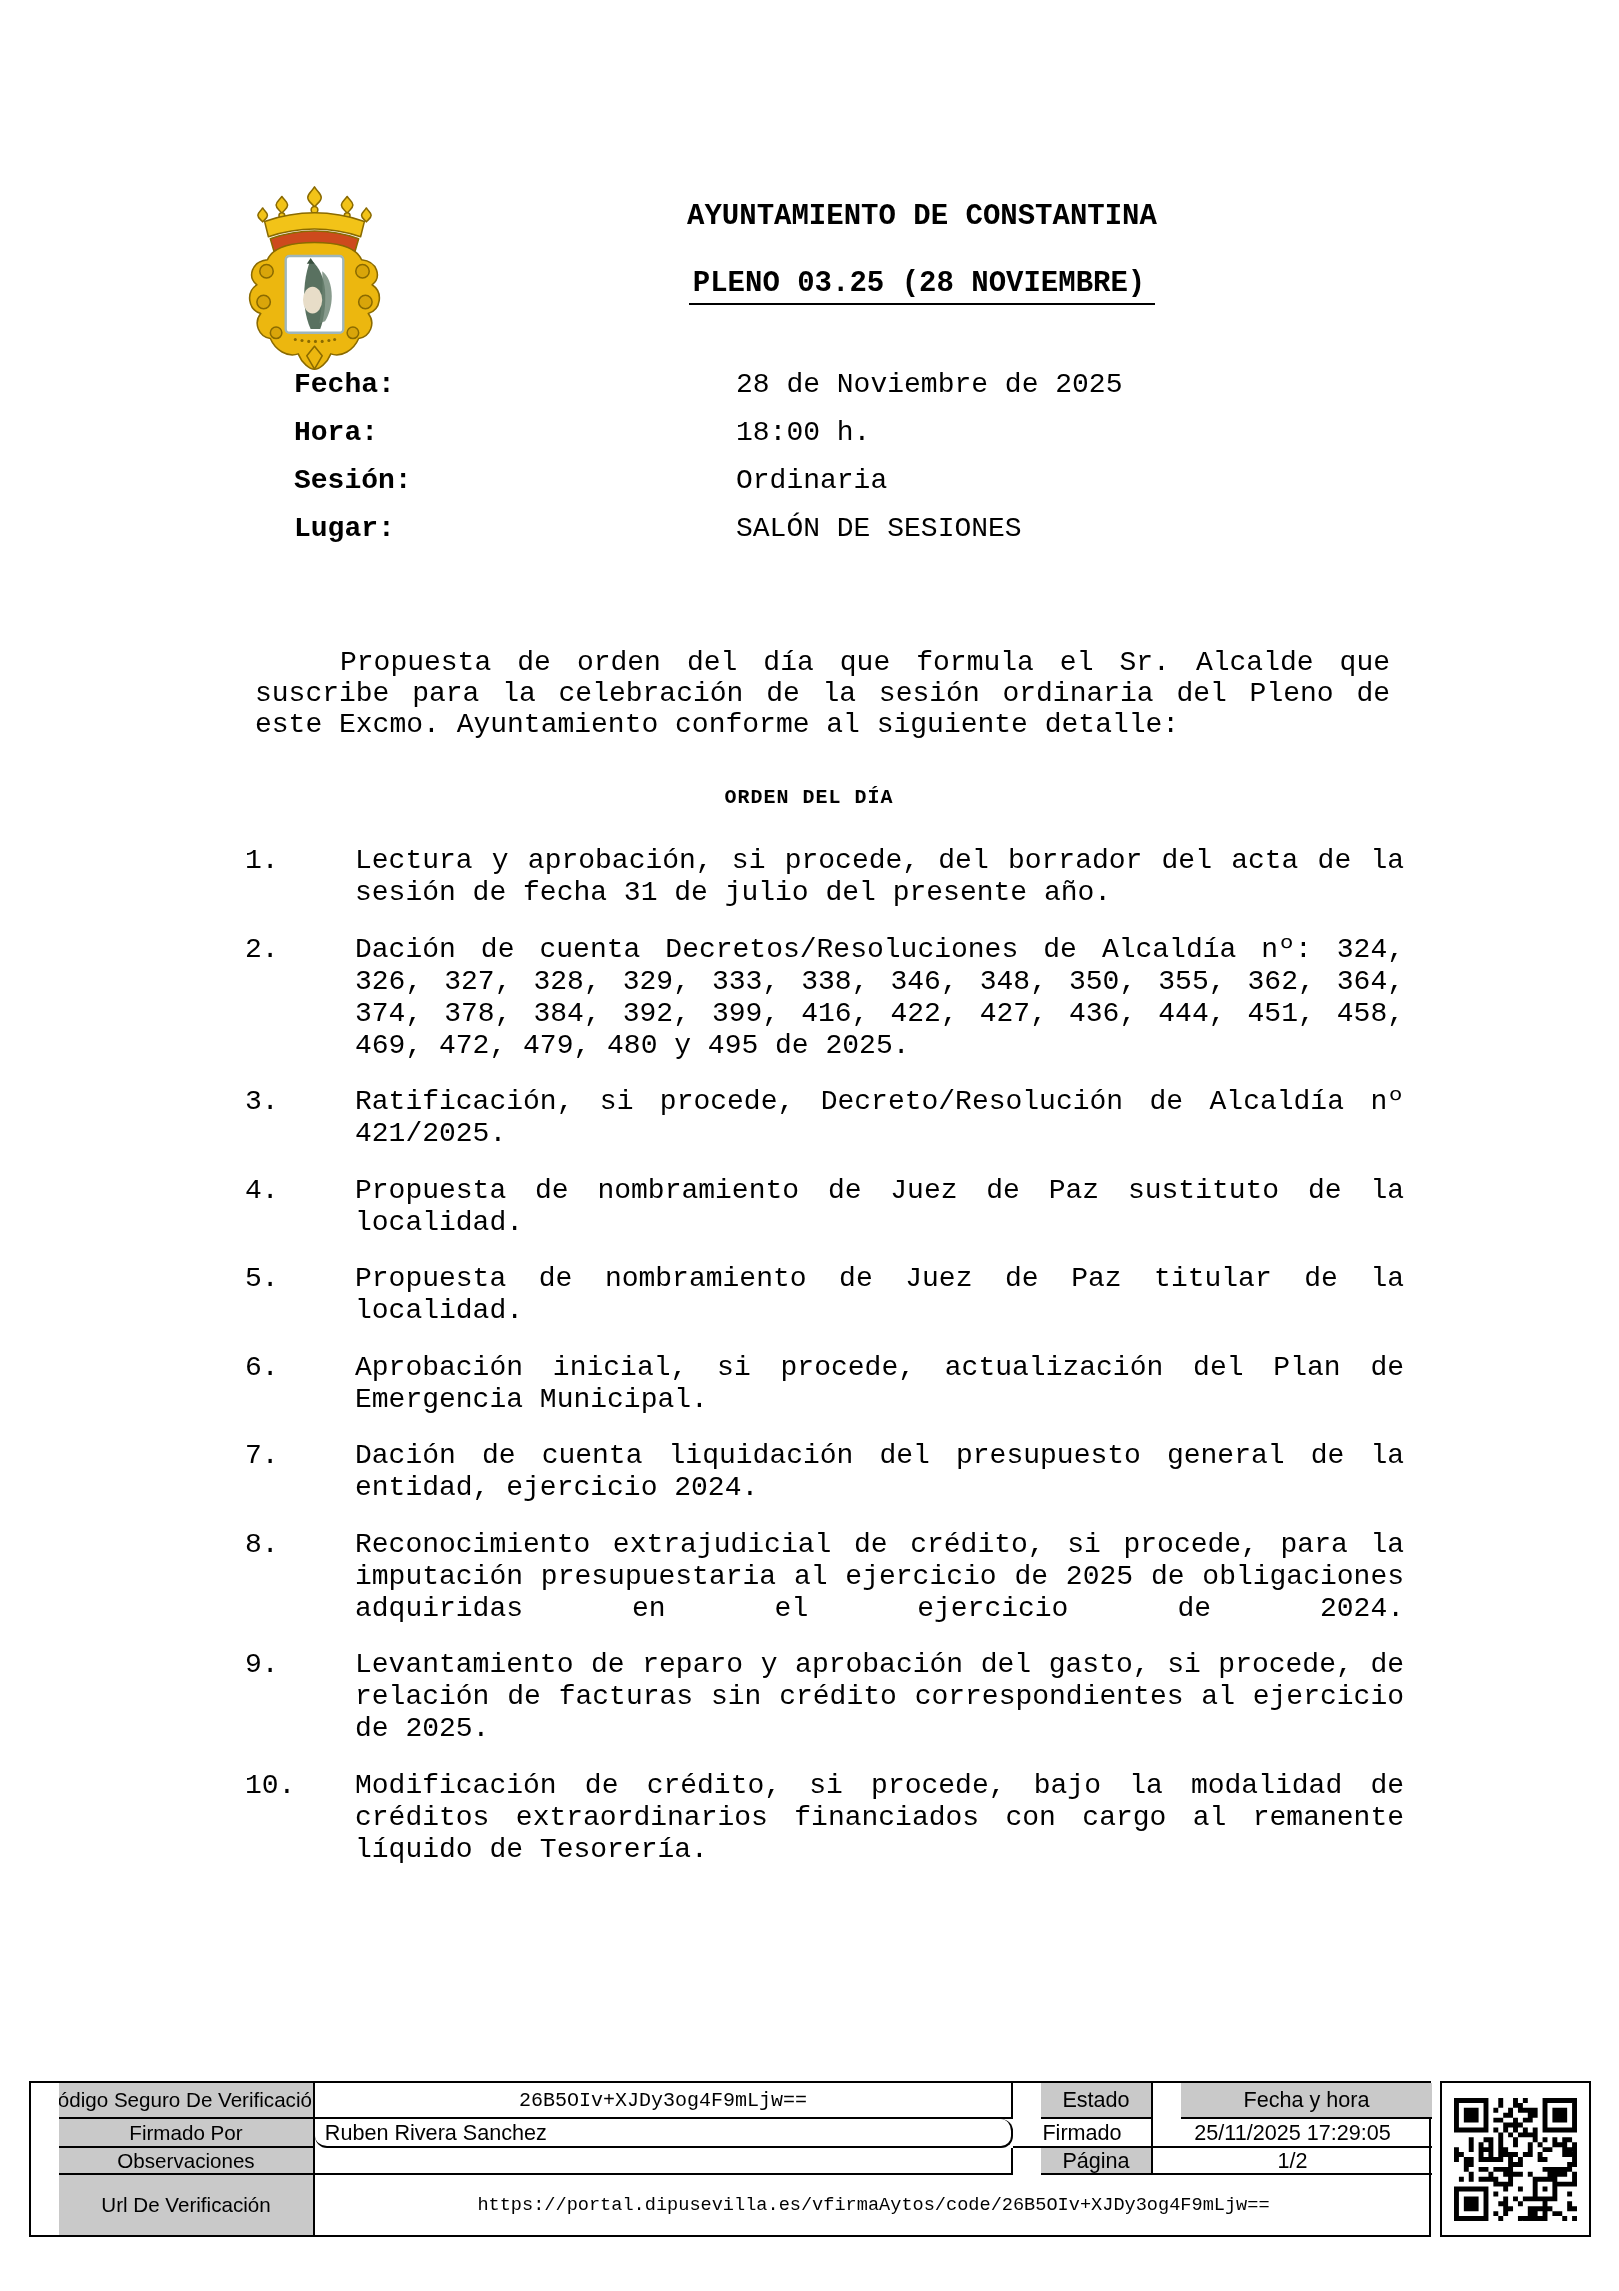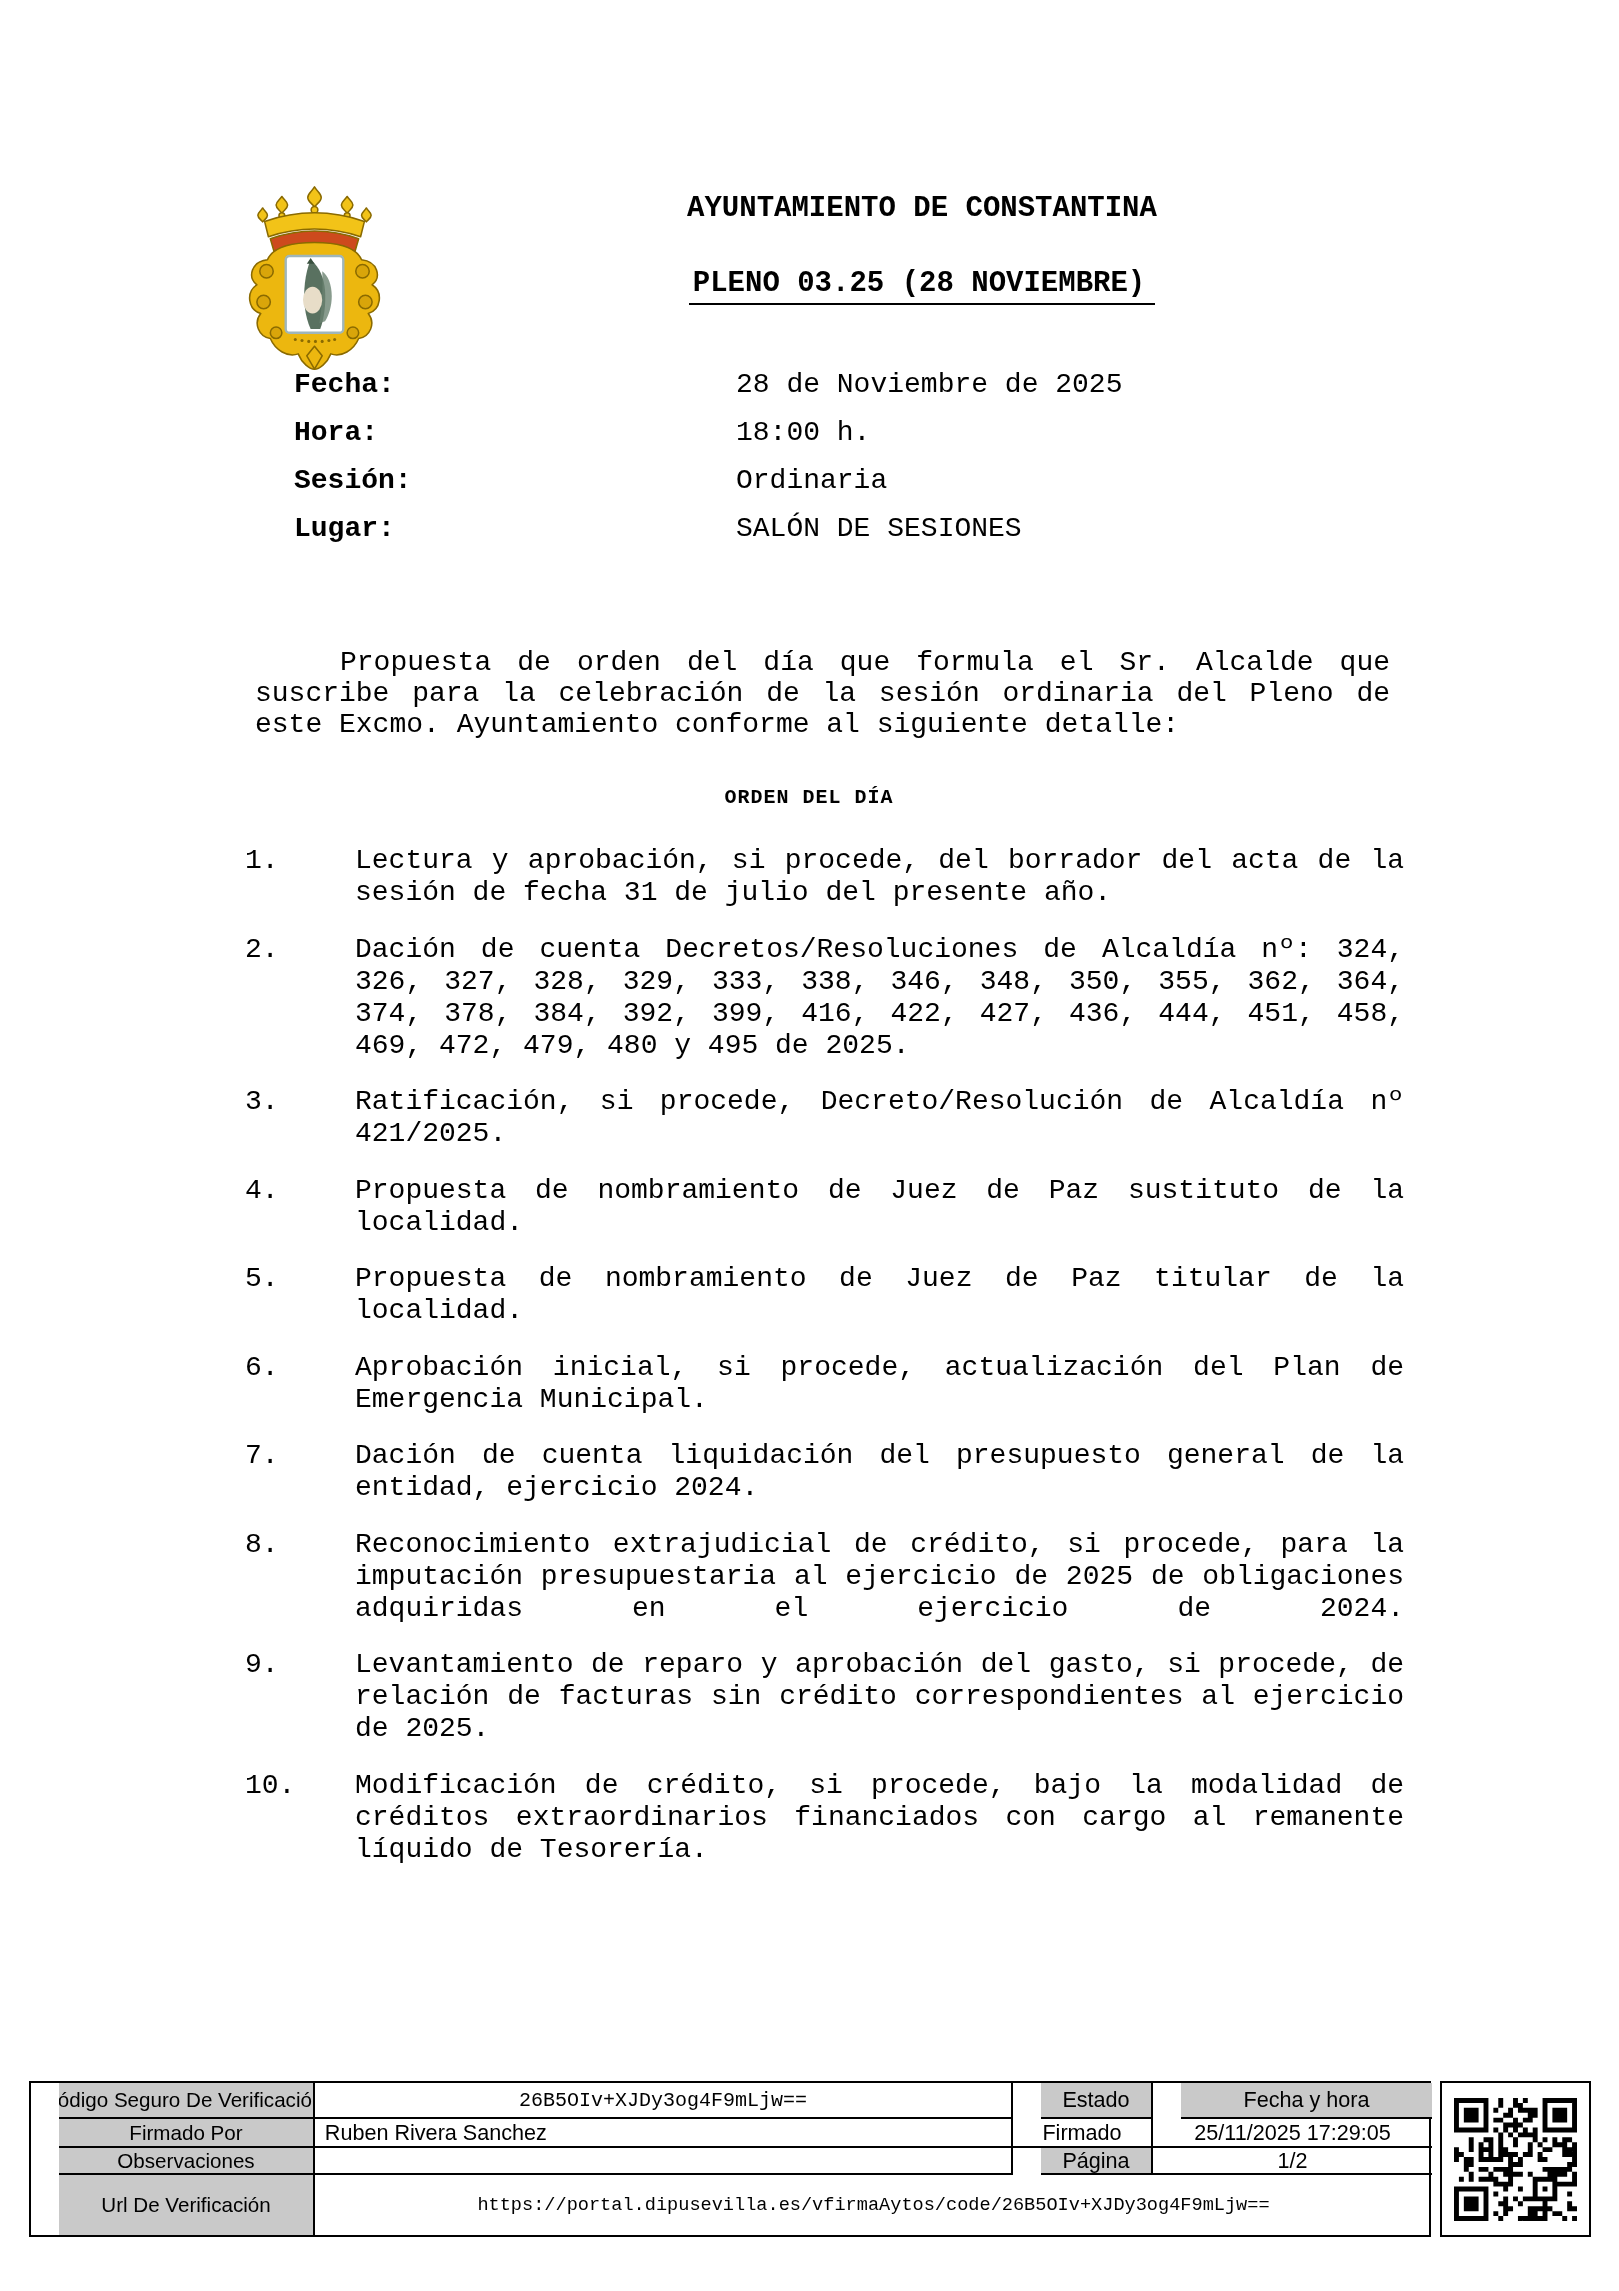--- a/index.html
+++ b/index.html
@@ -3,21 +3,21 @@
 <meta charset="utf-8">
 <style>
   html,body{margin:0;padding:0;background:#888;}
   .page{
     position:relative;width:1619px;height:2292px;background:#ffffff;
     font-family:"Liberation Mono","DejaVu Sans Mono",monospace;color:#000;
     overflow:hidden;margin:0 auto;
   }
   .coa{position:absolute;left:237px;top:183px;width:155px;height:192px;}
   .doc-title{
-    position:absolute;top:192px;left:432px;width:980px;text-align:center;
+    position:absolute;top:200px;left:432px;width:980px;text-align:center;
     font-size:29px;font-weight:bold;white-space:nowrap;
   }
   .doc-subtitle-wrap{position:absolute;top:267px;left:432px;width:980px;text-align:center;}
   .doc-subtitle{
     display:inline-block;font-size:29px;font-weight:bold;white-space:nowrap;
     border-bottom:2.9px solid #000;padding:0 9.8px 2.9px 3.9px;
   }
   .detail-row{position:absolute;left:294px;width:961px;font-size:28px;white-space:nowrap;}
   .detail-label{display:inline-block;width:441px;text-align:left;font-weight:bold;}
   .detail-value{margin-left:1px;}
@@ -45,21 +45,21 @@
     border-right:2px solid #000;border-bottom:2px solid #000;
     display:flex;align-items:center;justify-content:center;
     overflow:hidden;white-space:nowrap;box-sizing:border-box;
   }
   .vcell.lastcol{border-right:none;}
   .vcell.lastrow{border-bottom:none;}
   .vlbl{background:#c9c9c9;font-family:"Liberation Sans","DejaVu Sans",sans-serif;font-size:20.6px;margin-left:28px;}
   .vsans{font-family:"Liberation Sans","DejaVu Sans",sans-serif;font-size:21.6px;}
   .vmono{font-family:"Liberation Mono","DejaVu Sans Mono",monospace;font-size:20px;}
   .vurl{font-family:"Liberation Mono","DejaVu Sans Mono",monospace;font-size:18.6px;grid-column:2/5;}
-  .vleft{justify-content:flex-start;padding-left:9.8px;}
+  .vleft{justify-content:flex-start;padding-left:9.8px;border-radius:12px;}
   .qrbox{
     position:absolute;left:1440px;top:2081px;width:151px;height:156px;
     box-sizing:border-box;border:2px solid #000;background:#fff;
     display:flex;align-items:center;justify-content:center;
   }
 </style>
 </head>
 <body>
 
 <div class="page">

